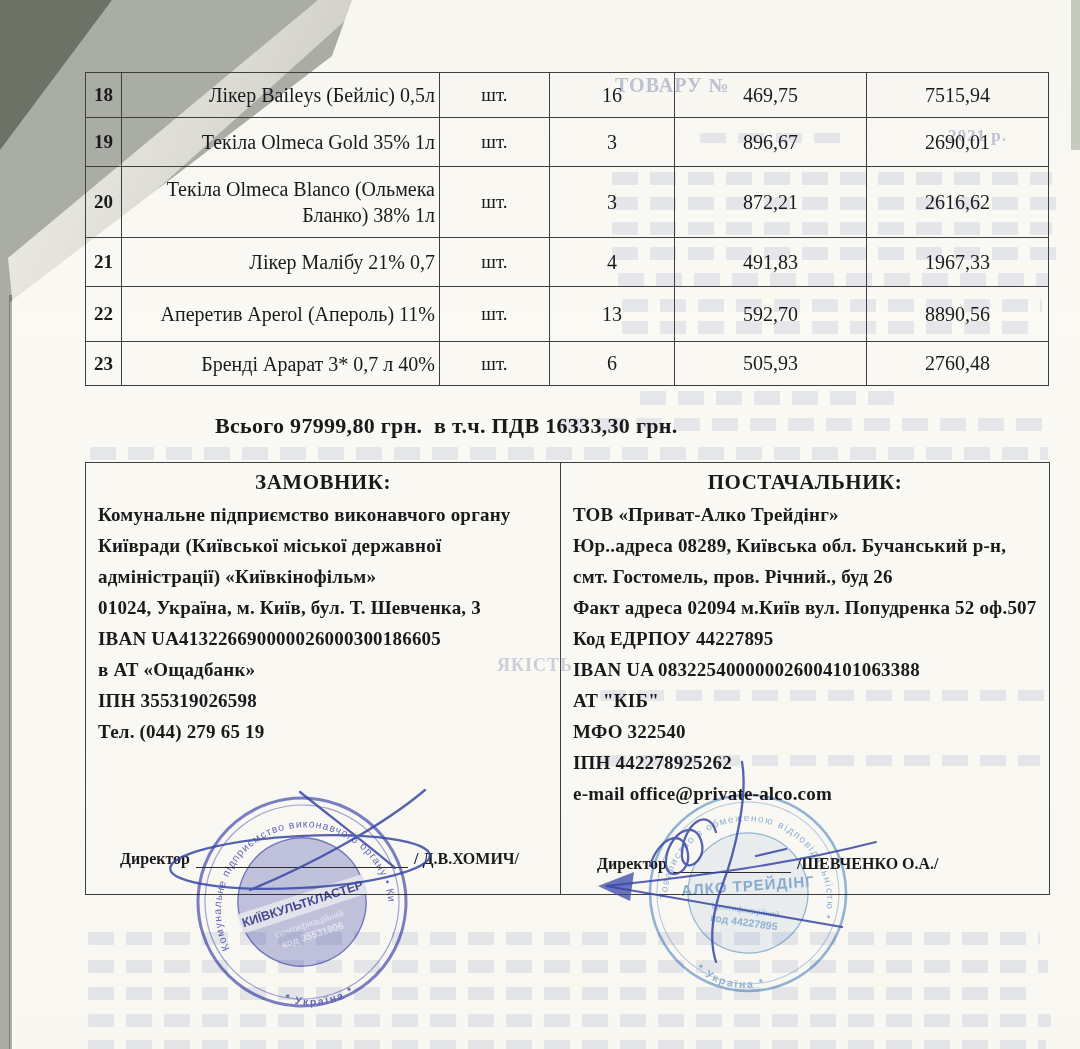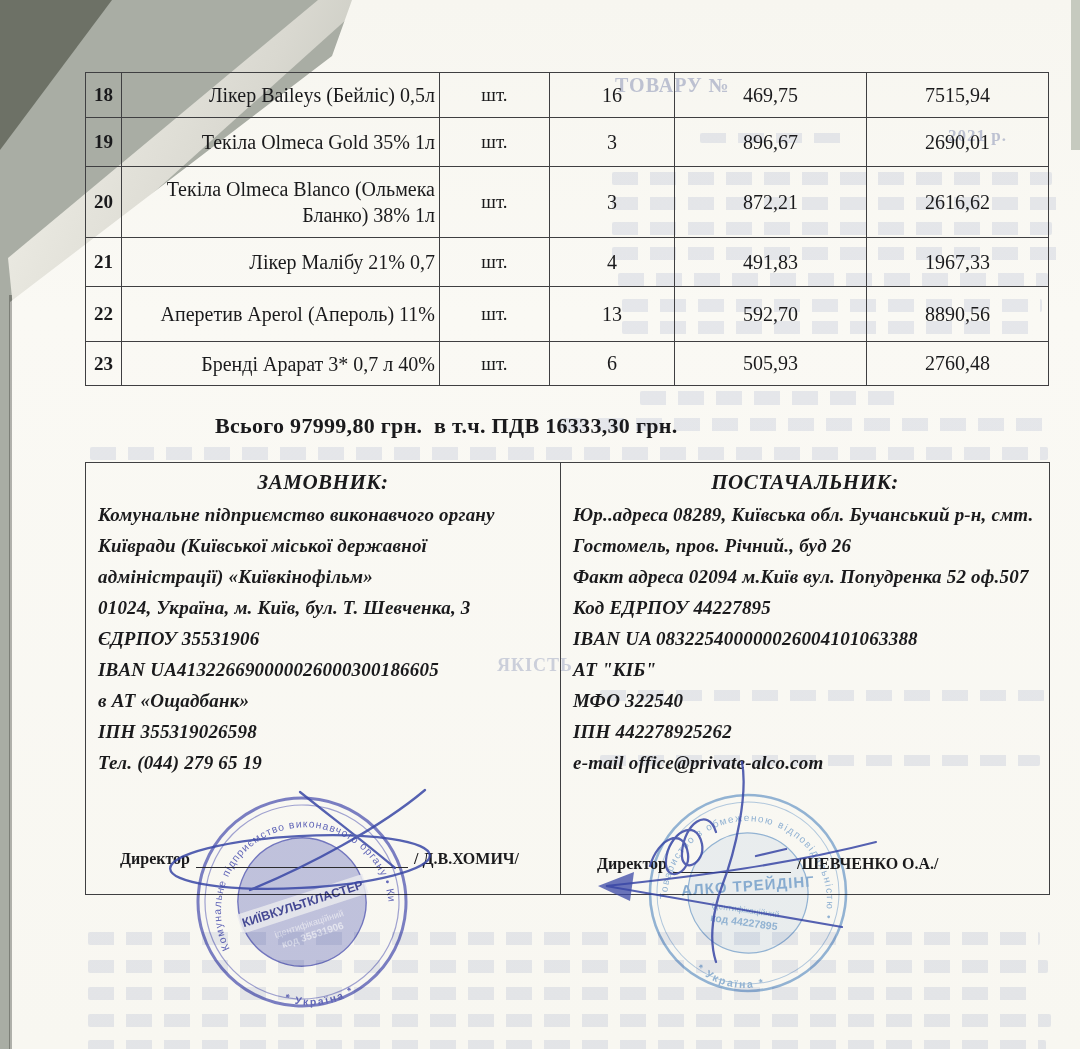--- a/index.html
+++ b/index.html
@@ -77,21 +77,21 @@
     position:absolute;left:215px;top:413px;z-index:5;
     font-size:22px;font-weight:bold;letter-spacing:.3px;white-space:pre;
   }
 
   
   .parties-box{
     position:absolute;left:85px;top:462px;width:963px;height:431px;z-index:5;
     border:1.8px solid #3f3f41;
     display:grid;grid-template-columns:475px 1fr;
   }
-  .party{padding:5px 12px 0 12px;font-style:italic;}
+  .party{padding:5px 12px 0 12px;}
   .party.left{border-right:1.8px solid #3f3f41;}
   .party-heading{
     text-align:center;font-weight:bold;font-size:21px;letter-spacing:.5px;
     margin:2px 0 4px 0;
   }
   .party-line{
     font-weight:bold;font-size:19px;line-height:31px;letter-spacing:.2px;
   }
   .sig-row{
     position:absolute;z-index:7;display:flex;align-items:flex-end;
@@ -203,28 +203,28 @@
   </tbody>
     </table>
 
   <div class="total-line">Всього 97999,80 грн.  в т.ч. ПДВ 16333,30 грн.</div>
 
   <div class="parties-box">
     <div class="party left">
       <div class="party-heading">ЗАМОВНИК:</div>
       <div class="party-line">Комунальне підприємство виконавчого органу Київради (Київської міської державної адміністрації) «Київкінофільм»</div>
       <div class="party-line">01024, Україна, м. Київ, бул. Т. Шевченка, 3</div>
-      <div class="party-line">ЄДРПОУ 35531906</div>
       <div class="party-line">IBAN UA413226690000026000300186605</div>
       <div class="party-line">в АТ «Ощадбанк»</div>
       <div class="party-line">ІПН 355319026598</div>
       <div class="party-line">Тел. (044) 279 65 19</div>
     </div>
     <div class="party right">
       <div class="party-heading">ПОСТАЧАЛЬНИК:</div>
+      <div class="party-line">ТОВ «Приват-Алко Трейдінг»</div>
       <div class="party-line">Юр..адреса 08289, Київська обл. Бучанський р-н, смт. Гостомель, пров. Річний., буд 26</div>
       <div class="party-line">Факт адреса 02094 м.Київ вул. Попудренка 52 оф.507</div>
       <div class="party-line">Код ЕДРПОУ 44227895</div>
       <div class="party-line">IBAN UA 083225400000026004101063388</div>
       <div class="party-line">АТ "КІБ"</div>
       <div class="party-line">МФО 322540</div>
       <div class="party-line">ІПН 442278925262</div>
       <div class="party-line">e-mail   office@private-alco.com</div>
     </div>
   </div>

